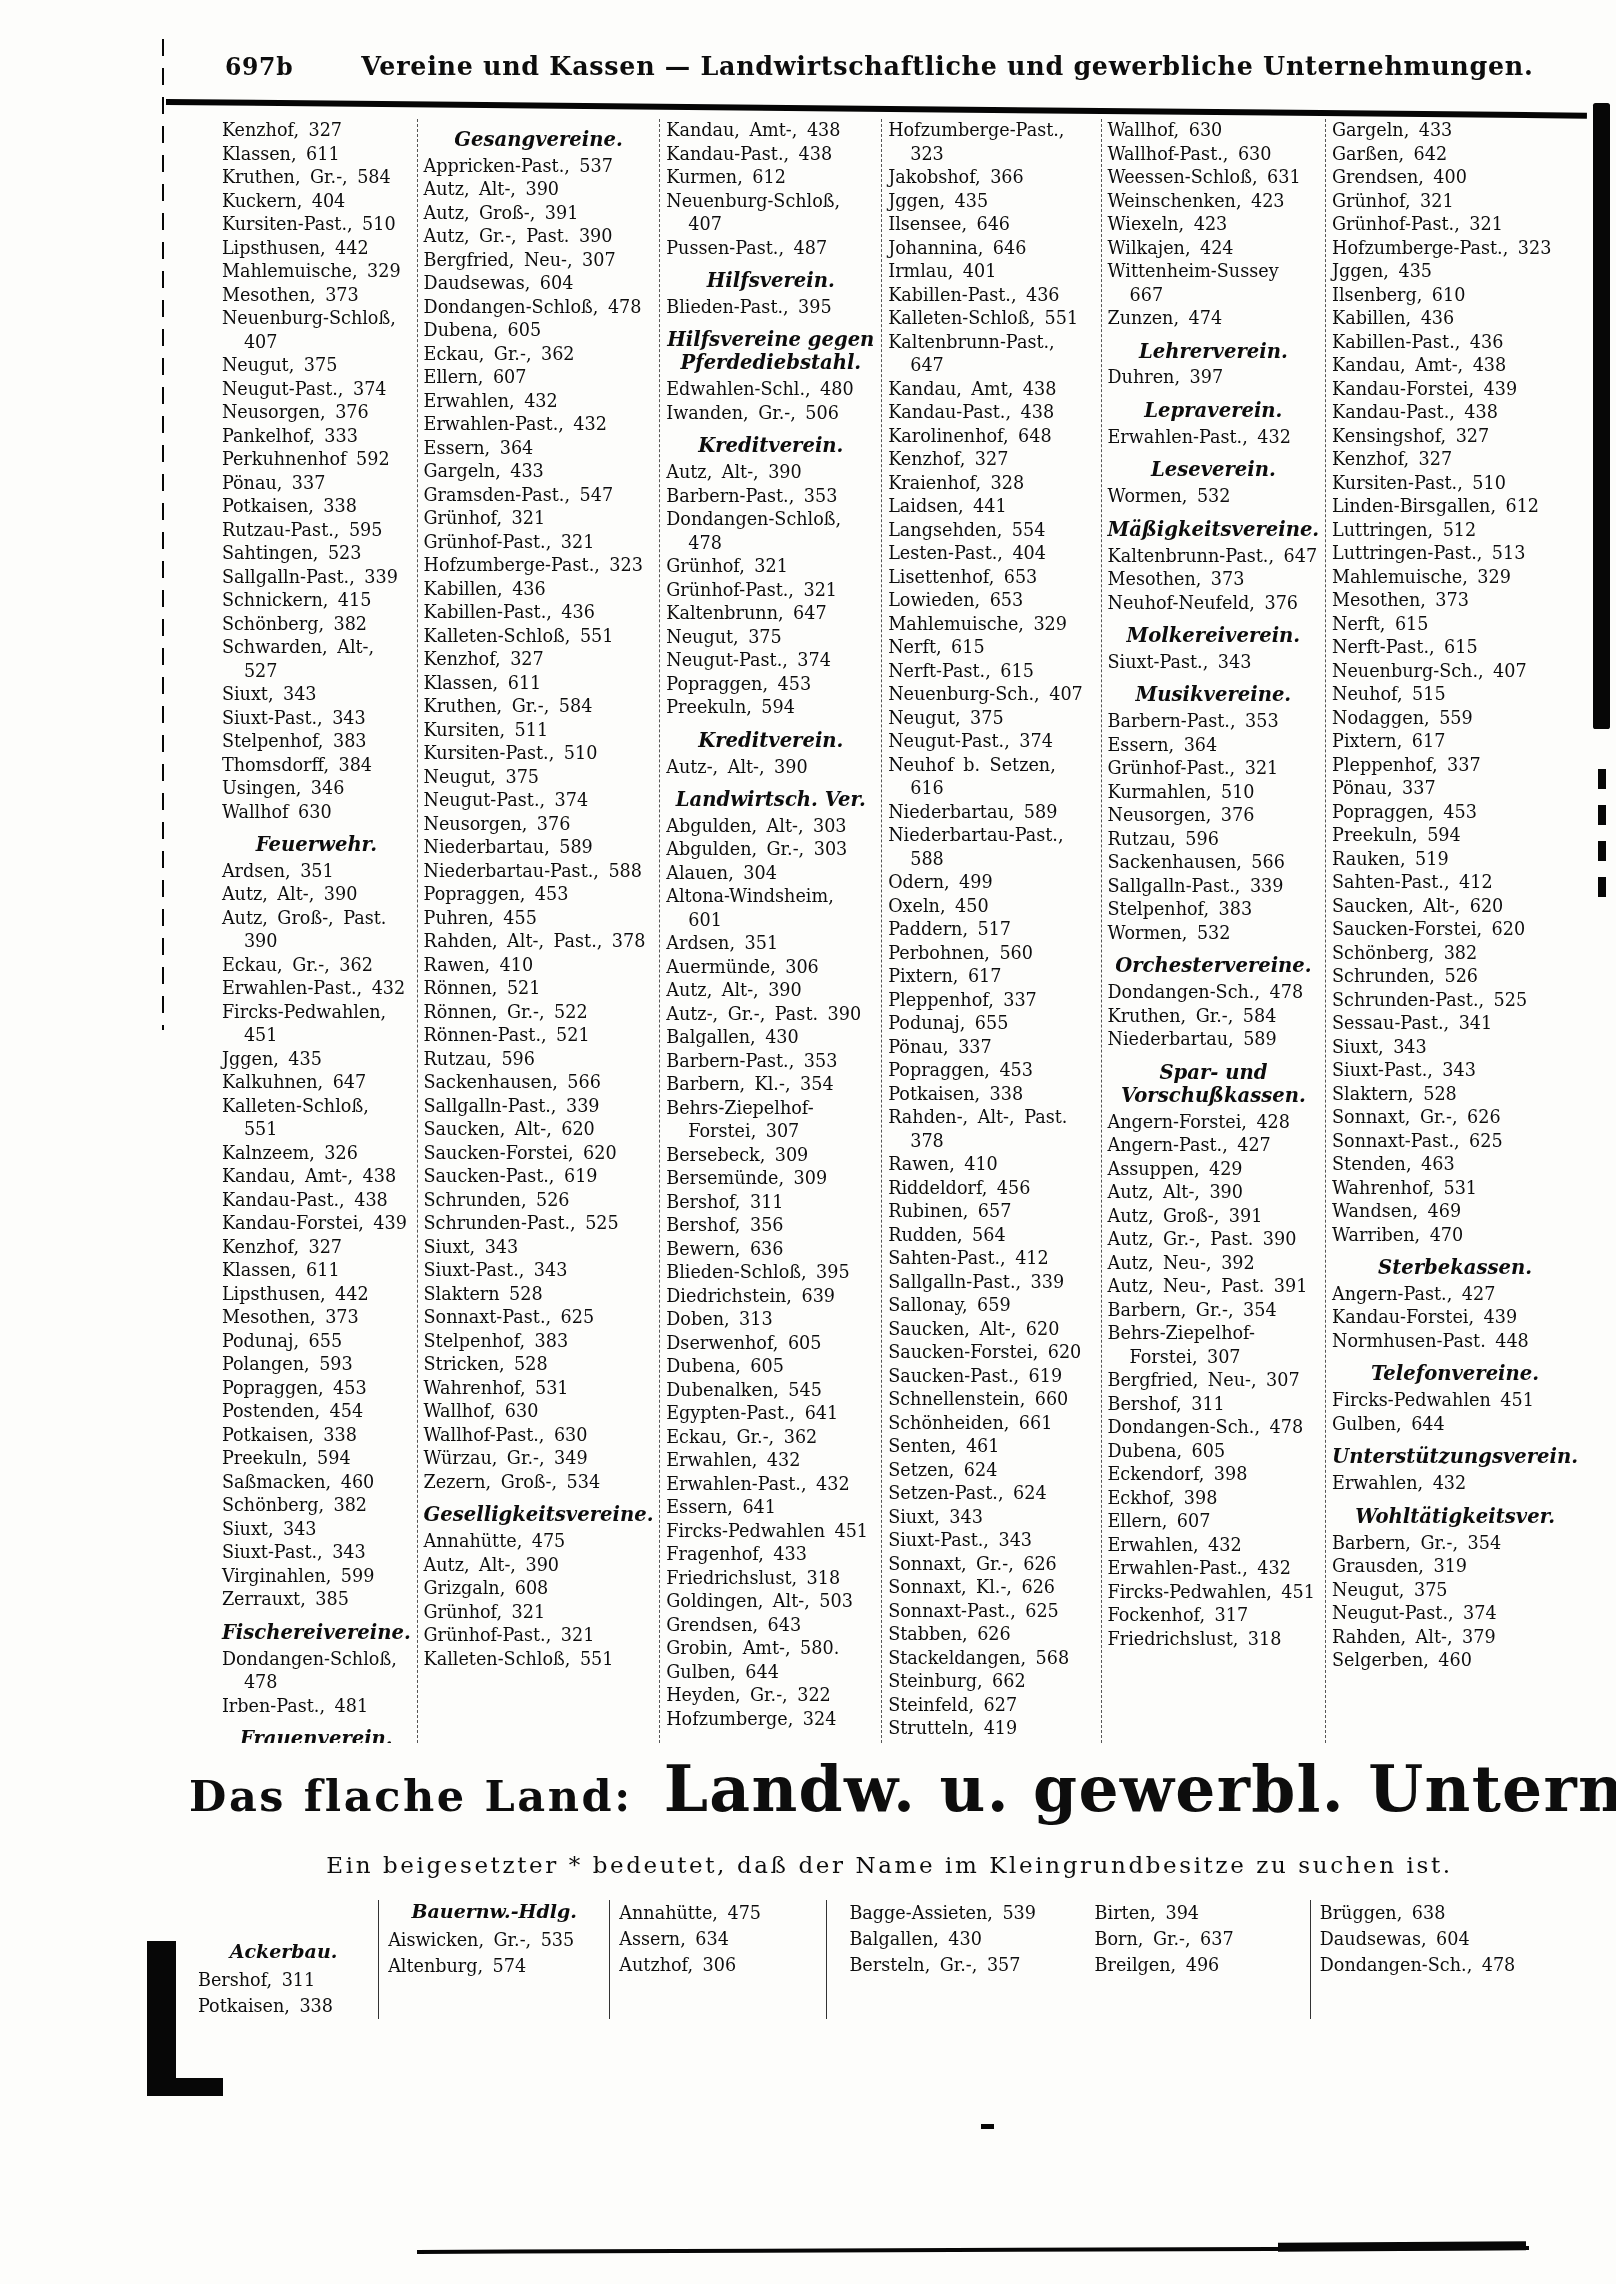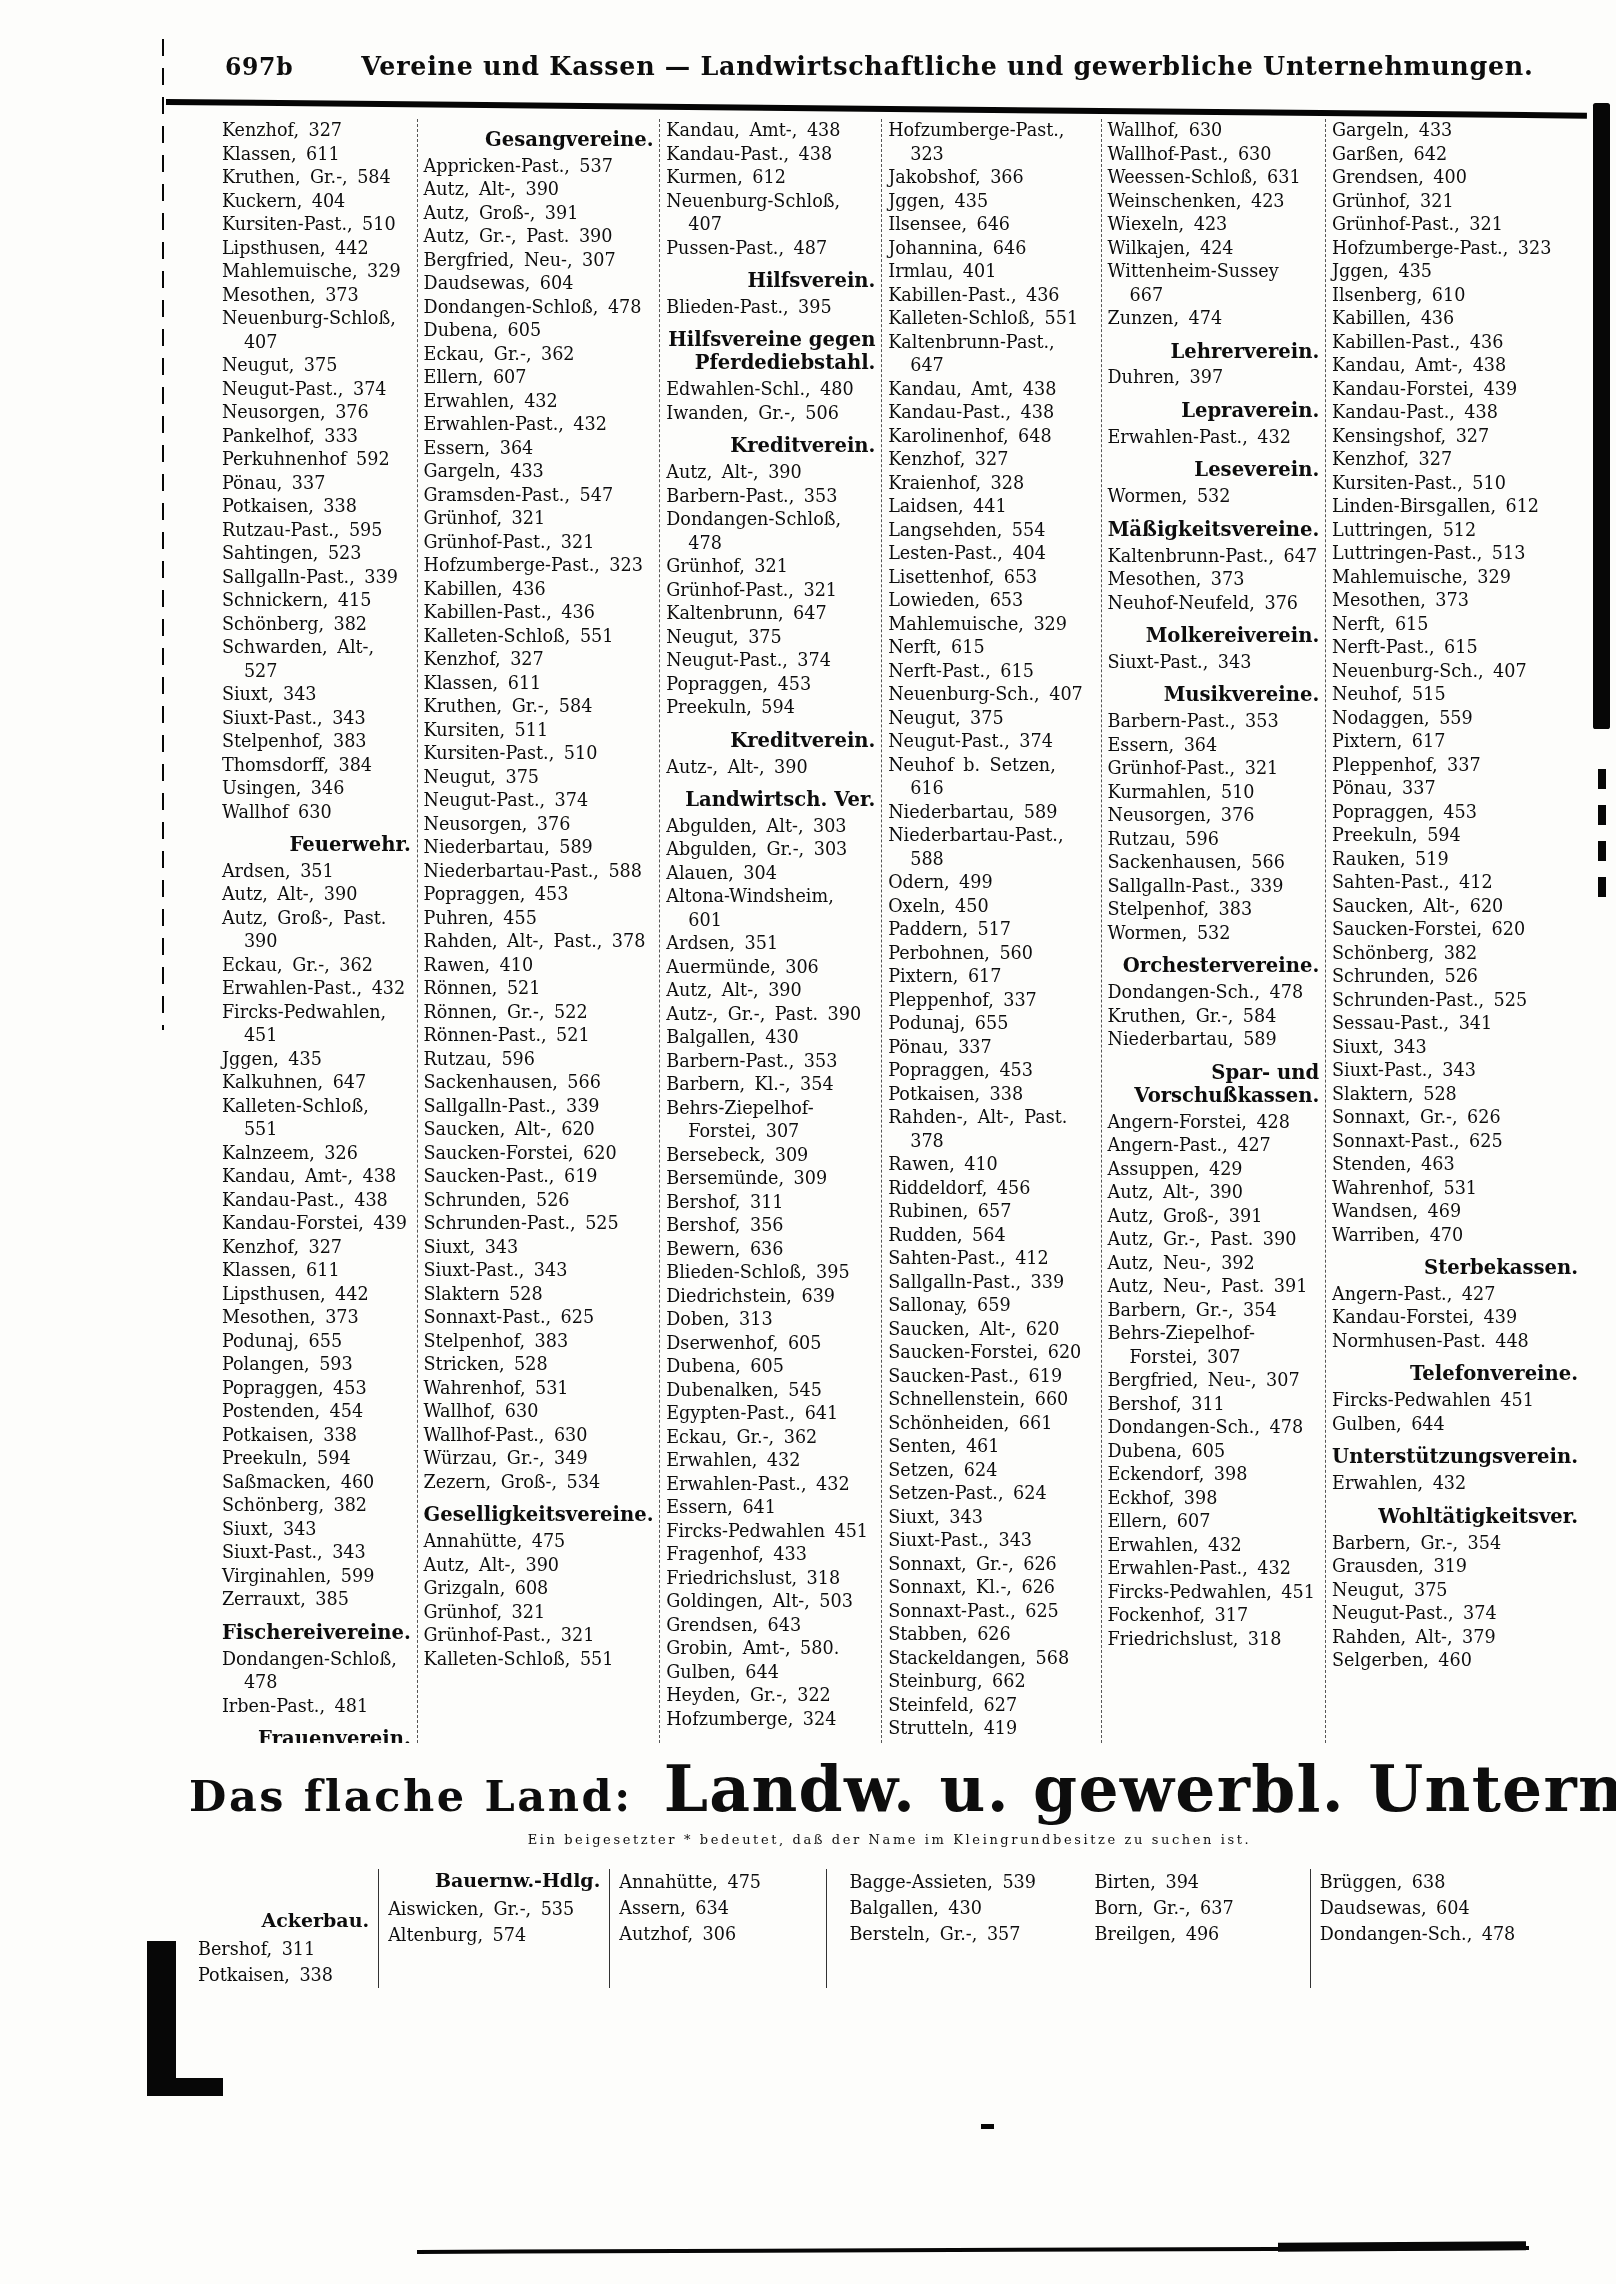--- a/index.html
+++ b/index.html
@@ -18,28 +18,28 @@
   
   #columns{position:absolute;top:119px;left:216px;width:1368px;height:1624px;display:flex;overflow:hidden;}
   .col{padding:0 5.9px;box-sizing:border-box;}
   .col:nth-child(1){flex-basis:14.8%;}
   .col:nth-child(2){flex-basis:17.0%;}
   .col:nth-child(3){flex-basis:17.0%;}
   .col:nth-child(4){flex-basis:16.8%;}
   .col:nth-child(5){flex-basis:17.2%;}
   .col:nth-child(6){flex-basis:17.2%;}
   .col + .col{border-left:1.3px dashed #555;}
-  .section-heading{font-size:19.6px;line-height:23px;font-weight:bold;text-align:right;margin:9px 0 3.9px 0;}
+  .section-heading{font-size:19.6px;line-height:23px;font-weight:bold;text-align:center;margin:9px 0 3.9px 0;font-style:italic;}
   .entry{font-size:17.6px;line-height:23.5px;padding-left:22px;text-indent:-22px;word-spacing:3.9px;}
   
   #bottom{position:absolute;top:1752px;left:189px;width:1401px;}
   .bottom-title{display:flex;align-items:baseline;justify-content:flex-start;}
   .bottom-title-prefix{font-size:43px;font-weight:bold;letter-spacing:2.6px;white-space:nowrap;}
   .bottom-title-main{font-size:63px;font-weight:bold;margin-left:31px;letter-spacing:1.3px;white-space:nowrap;}
-  .bottom-note{text-align:center;font-size:13px;margin-top:6px;letter-spacing:2.6px;}
+  .bottom-note{text-align:center;font-size:23px;margin-top:26px;letter-spacing:2.6px;}
   #bottom-cols{display:flex;margin-top:22px;}
   .bcol{padding:0 9px;box-sizing:border-box;}
   .bcol:nth-child(1){flex-basis:13.5%;margin-top:40px;}
   .bcol:nth-child(2){flex-basis:16.5%;}
   .bcol:nth-child(3){flex-basis:15.5%;}
   .bcol:nth-child(4){flex-basis:18.5%;padding-left:22px;}
   .bcol:nth-child(5){flex-basis:16.0%;}
   .bcol:nth-child(6){flex-basis:20.0%;}
   .bcol:nth-child(2),.bcol:nth-child(3),.bcol:nth-child(4),.bcol:nth-child(6){border-left:1.3px solid #333;}
   .bcol .section-heading{margin:0 0 3.9px 0;font-size:19px;}

